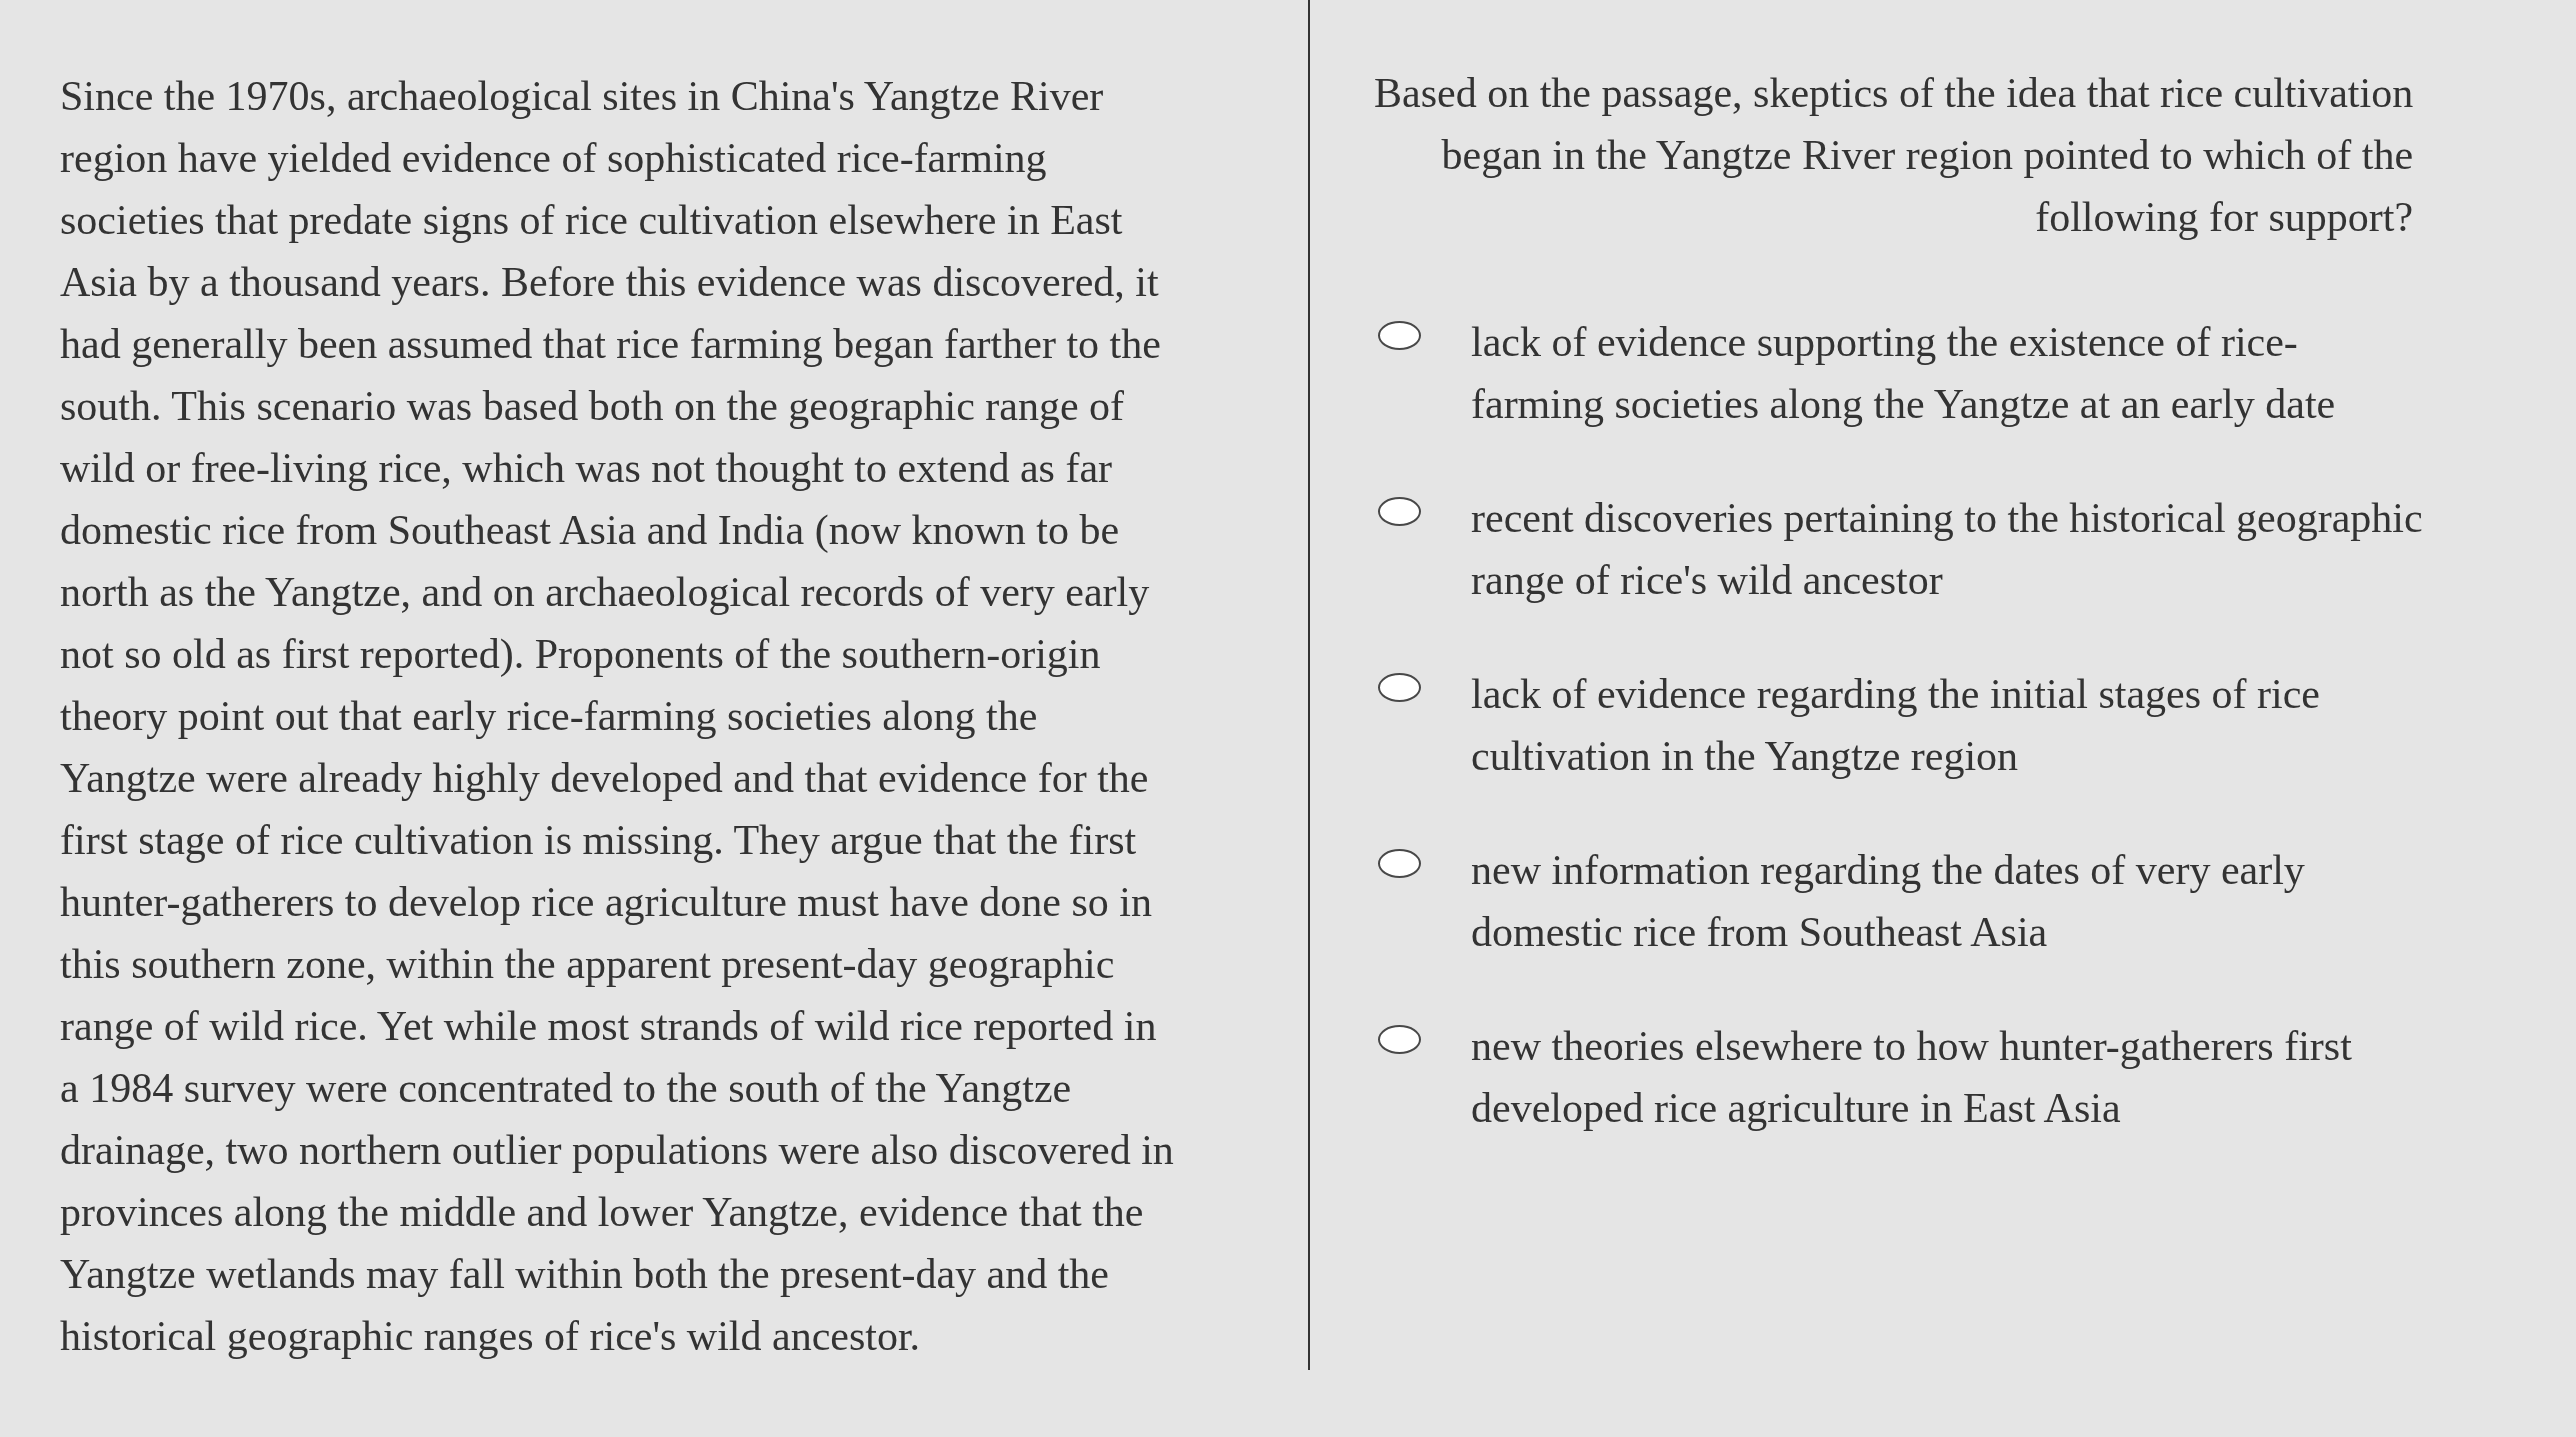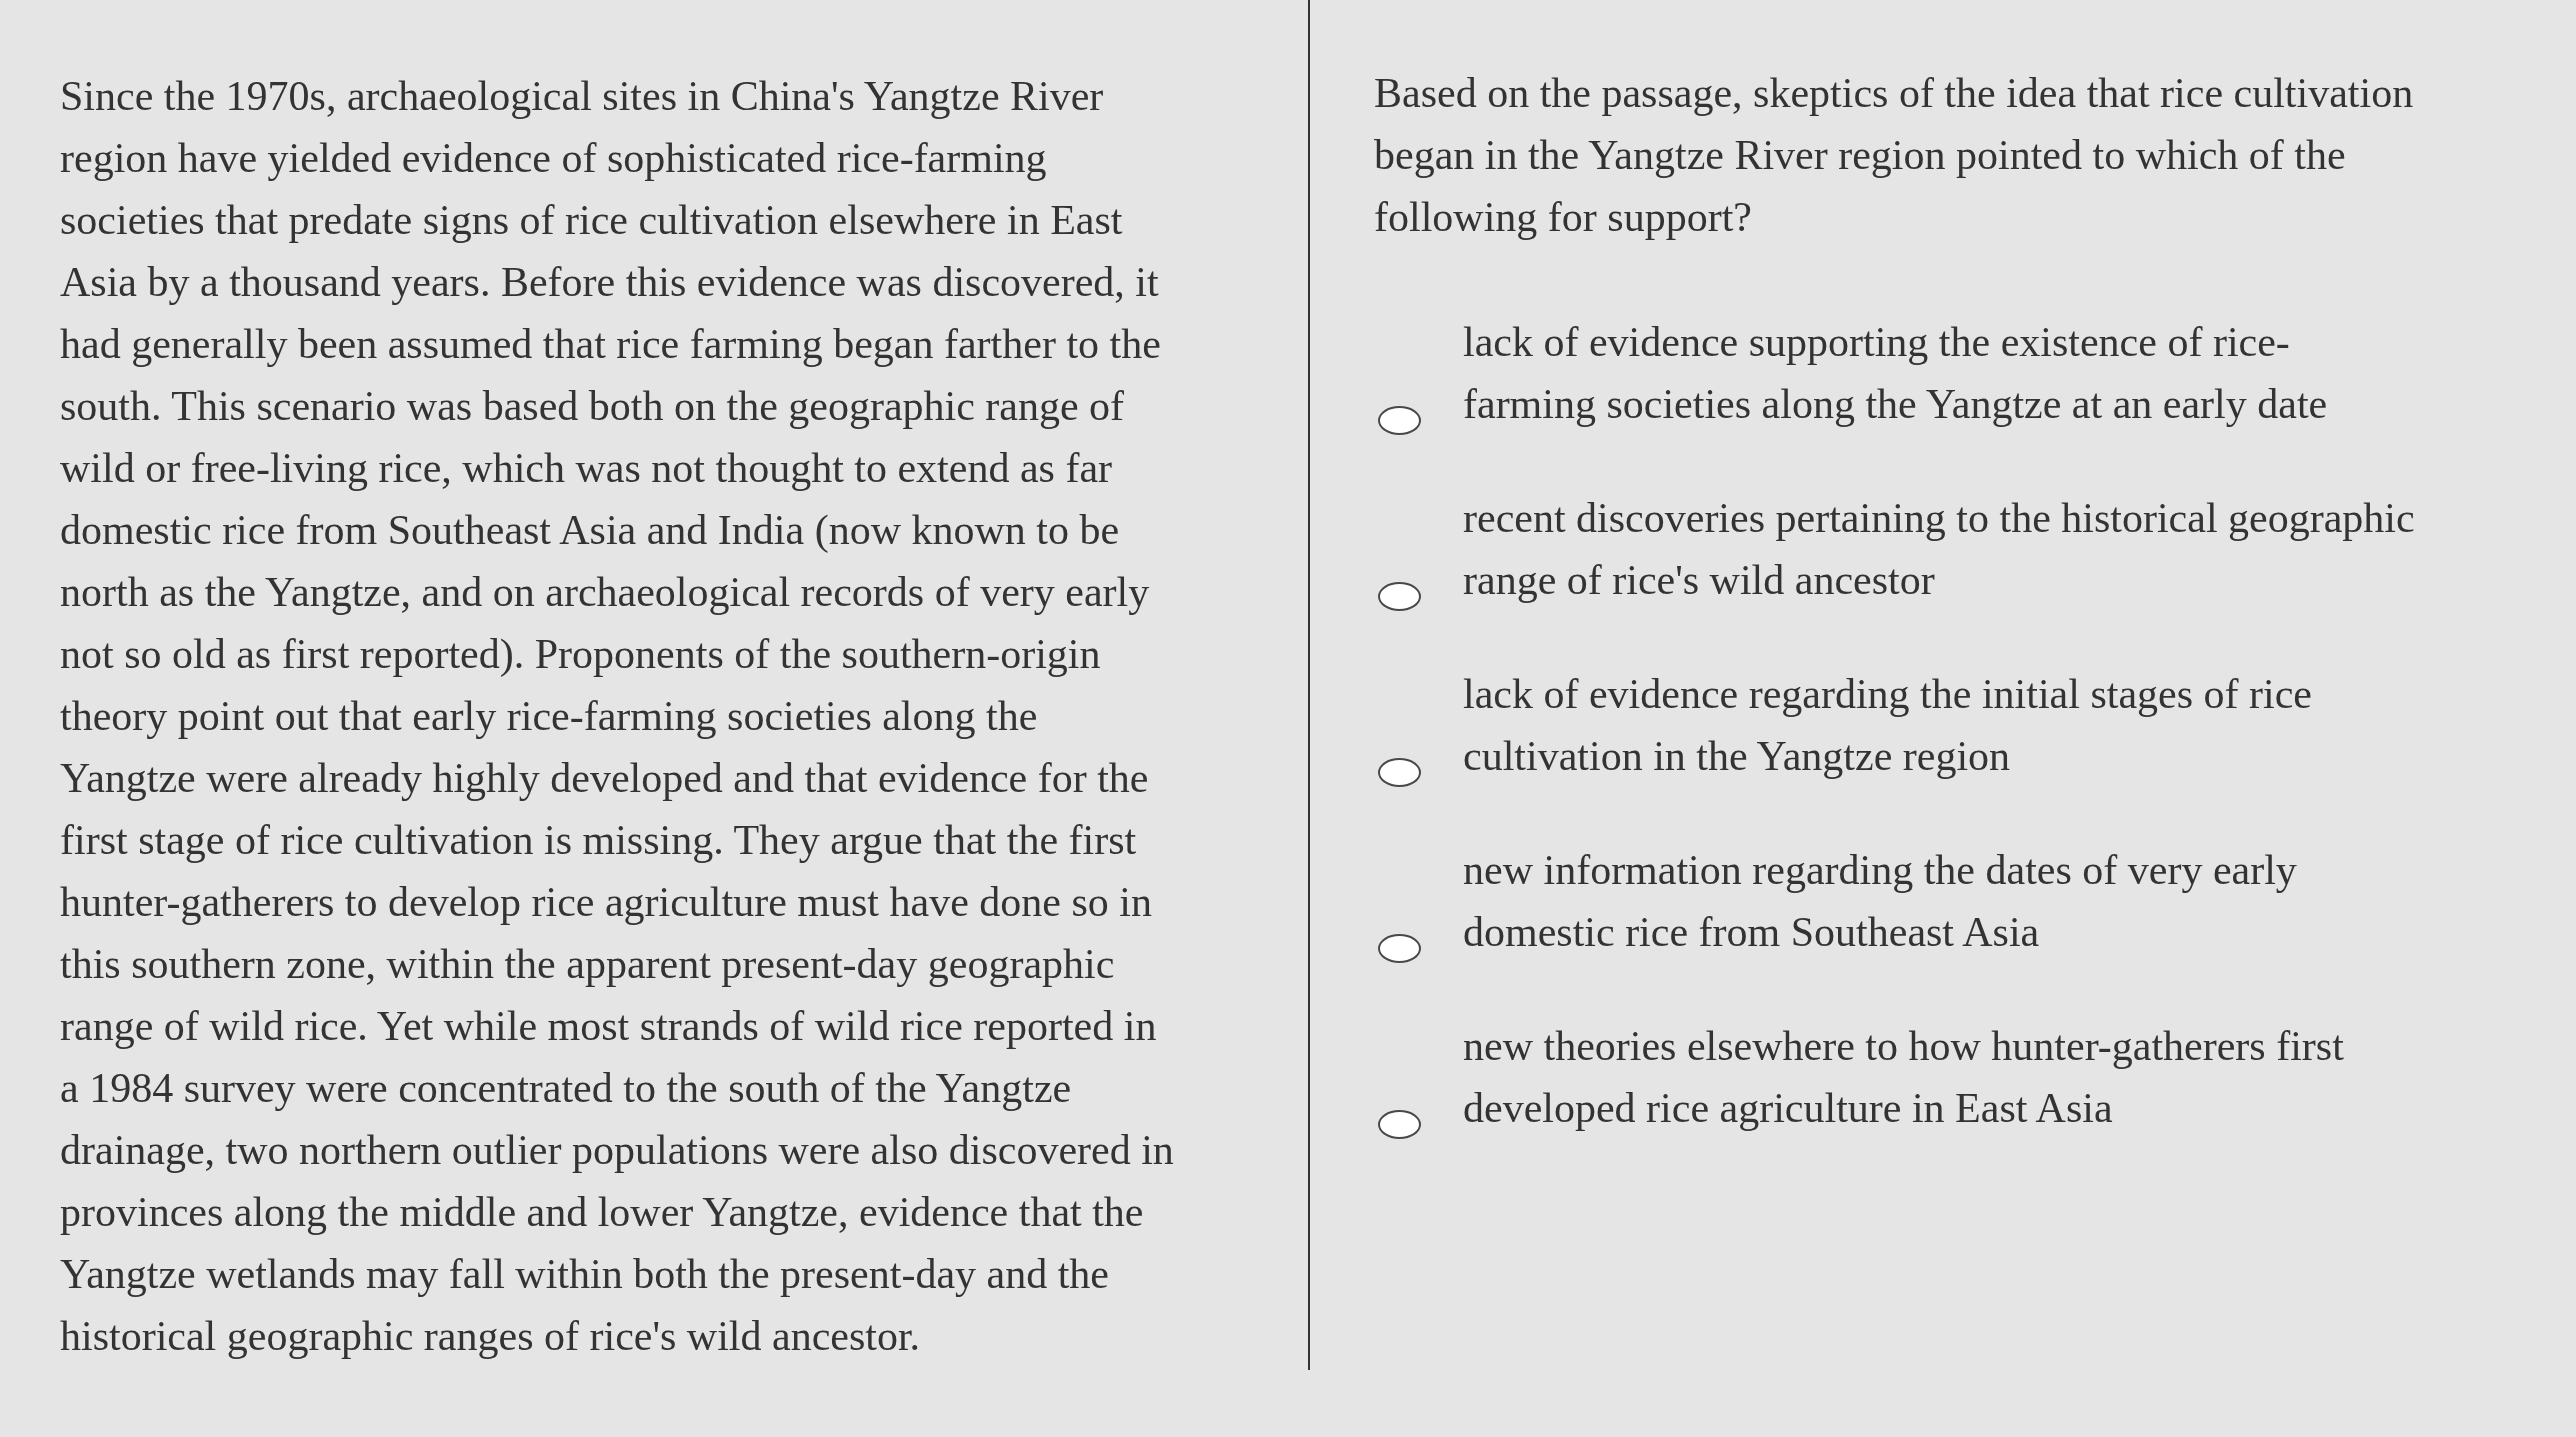--- a/index.html
+++ b/index.html
@@ -27,31 +27,33 @@
     left: 1308px;
     top: 0;
     width: 1.9px;
     height: 1370px;
     background: #333333;
   }
   .question {
     position: absolute;
     left: 1374px;
     top: 62px;
+    text-align: right;
   }
   .choices {
     position: absolute;
     left: 1378px;
     top: 311px;
   }
   .choice {
     display: flex;
-    align-items: flex-end;
+    align-items: flex-start;
     margin-bottom: 52px;
     cursor: pointer;
+    gap: 8px;
   }
   .radio {
     box-sizing: border-box;
     width: 43px;
     height: 29px;
     border: 2.8px solid #484848;
     border-radius: 50%;
     background: #ffffff;
     margin-top: 10.3px;
     margin-right: 42px;

